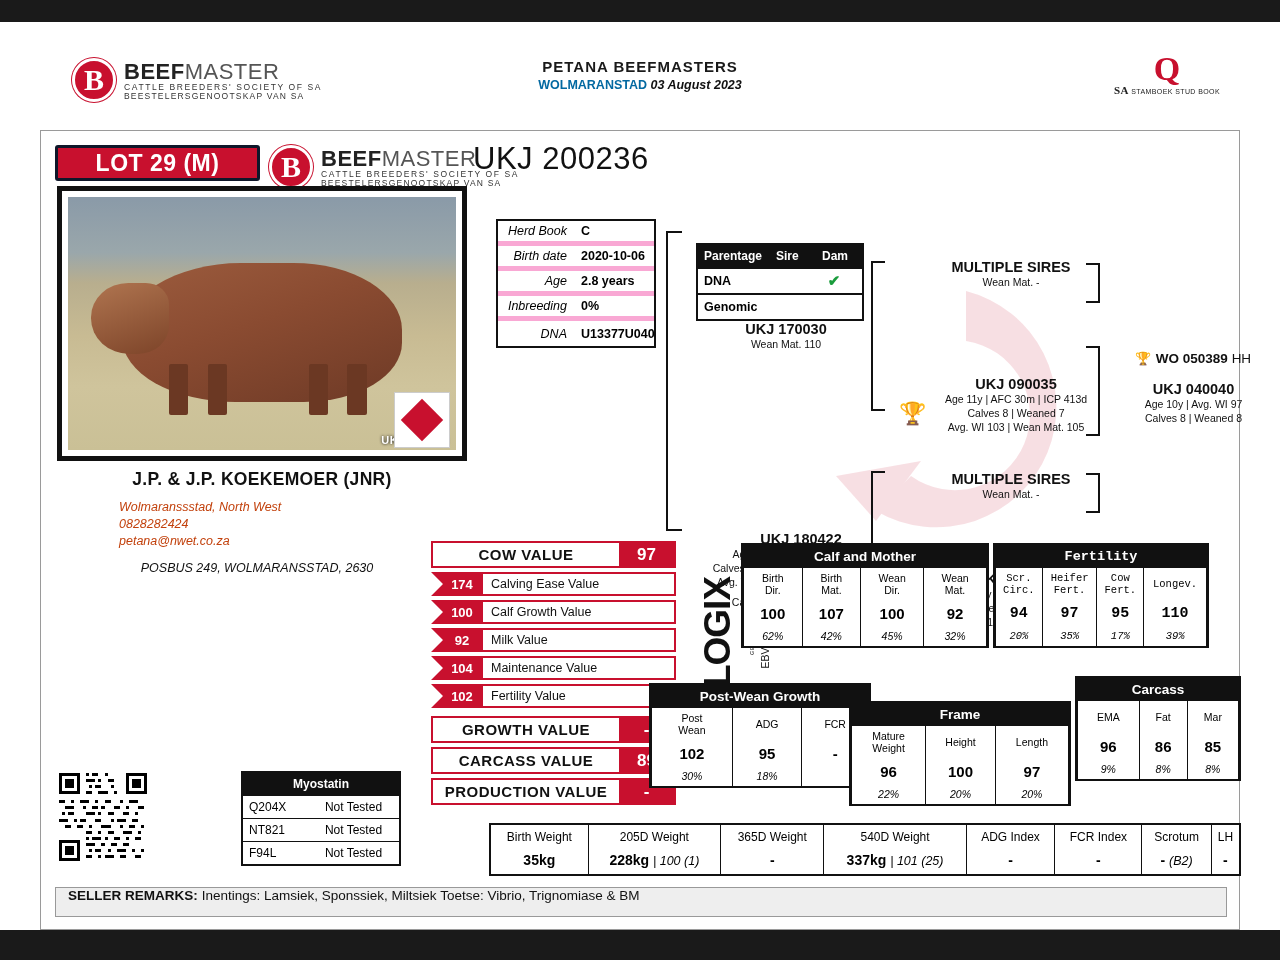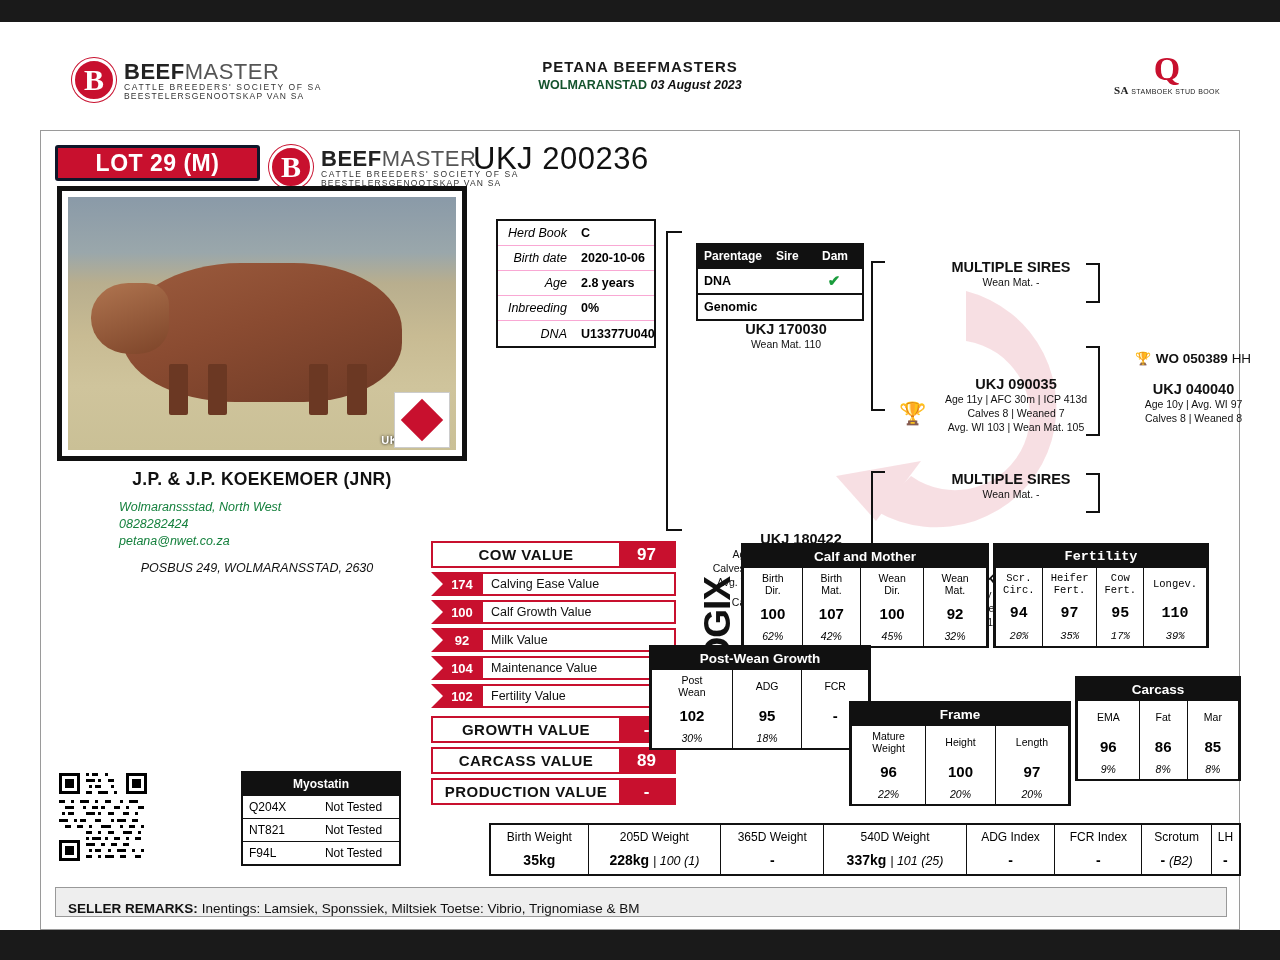--- a/index.html
+++ b/index.html
@@ -26,21 +26,21 @@
   .bm-words { line-height:1.05; }
   .bm-words .w1 { font-size:22px; font-weight:bold; letter-spacing:.5px; color:#222; }
   .bm-words .w1 em { font-style:normal; font-weight:normal; color:#555; }
   .bm-words .w2 { font-size:8.5px; letter-spacing:1.6px; color:#333; }
   .bm-words .w3 { font-size:8.5px; letter-spacing:1.2px; color:#333; }
 
   .hdr-logo-left { position:absolute; left:72px; top:36px; }
   .hdr-center { position:absolute; left:0; top:36px; width:1280px; text-align:center; }
   .hdr-center .t1 { font-size:15px; font-weight:bold; letter-spacing:1px; color:#1a1a1a; }
   .hdr-center .t2 { font-size:12.5px; margin-top:3px; }
-  .hdr-center .t2 .red { color:#14532d; font-weight:bold; }
+  .hdr-center .t2 .red { color:#0369a1; font-weight:bold; }
   .hdr-center .t2 .ital { font-style:italic; font-weight:bold; color:#111; }
   .hdr-right { position:absolute; right:60px; top:32px; text-align:center; }
   .sa-q { font-family:"Liberation Serif", serif; color:#c8102e; font-size:34px; line-height:30px; font-weight:bold;}
   .sa-txt { font-size:7px; color:#222; letter-spacing:.4px; }
   .sa-txt b { font-size:11px; font-family:"Liberation Serif",serif;}
 
   
   .frame {
     position:absolute; left:40px; top:108px; width:1200px; height:800px;
     border:1px solid #9a9a9a; background:#fff;
@@ -98,33 +98,33 @@
   .seal-dia {
     width:30px; height:30px; background:#c8102e; transform:rotate(45deg);
   }
 
   .breeder-name {
     position:absolute; left:16px; top:338px; width:410px; text-align:center;
     font-size:17.5px; font-weight:bold; color:#111; letter-spacing:.3px;
   }
   .breeder-meta {
     position:absolute; left:78px; top:368px; font-style:italic; font-size:12.5px;
-    line-height:17px; color:#15803d;
+    line-height:17px; color:#c2410c;
   }
   .breeder-addr {
     position:absolute; left:16px; top:430px; width:400px; text-align:center;
     font-style:italic; font-size:12.5px; color:#111;
   }
 
   
   .hb {
     position:absolute; left:455px; top:88px; width:160px;
     border:2px solid #111; font-size:12.5px;
   }
-  .hb-row { display:flex; border-bottom:1px solid #f9a8d4; height:25px; align-items:center;}
+  .hb-row { display:flex; border-bottom:5px solid #f9a8d4; height:25px; align-items:center;}
   .hb-row:last-child { border-bottom:none; }
   .hb-k { flex:1; text-align:right; padding-right:7px; font-style:italic; }
   .hb-v { width:80px; padding-left:7px; font-weight:bold; }
 
   
   .par {
     position:absolute; left:655px; top:112px; width:168px;
     border:2px solid #111; background:#fff;
   }
   .par-head {
@@ -219,21 +219,21 @@
   table.myt { border-collapse:collapse; width:100%; }
   table.myt td { border-top:1px solid #111; font-size:12px; padding:4px 6px; }
   table.myt td.r { text-align:center; }
 
   
   .qr { position:absolute; left:18px; top:642px; width:88px; height:88px; }
 
   
   .remarks {
     position:absolute; left:14px; bottom:12px; width:1172px; height:30px;
-    border:1px solid #999; background:#eeeeee; display:flex; align-items:flex-end;
+    border:1px solid #999; background:#eeeeee; display:flex; align-items:flex-start;
     padding-left:12px; font-size:13.5px; color:#111;
   }
   .remarks b { margin-right:4px; }
 
   .hh-icon { color:#c8102e; font-weight:bold; font-size:13px; }
 </style>
 </head>
 <body>
 
 <div class="page">
@@ -516,21 +516,21 @@
         <tr class="p">
           <td>20%</td>
           <td>35%</td>
           <td>17%</td>
           <td>39%</td>
         </tr>
       </tbody>
         </table>
     </div>
 
-    <div class="tblbox" style="left:608px; top:514px; width:222px;">
+    <div class="tblbox" style="left:608px; top:552px; width:222px;">
       <div class="tbl-hd">Post-Wean Growth</div>
       <table class="ebv">
         <tbody>
             <tr class="h">
           <td style="white-space:pre-line">Post
 Wean</td>
           <td style="white-space:pre-line">ADG</td>
           <td style="white-space:pre-line">FCR</td>
         </tr>
         <tr class="v">

